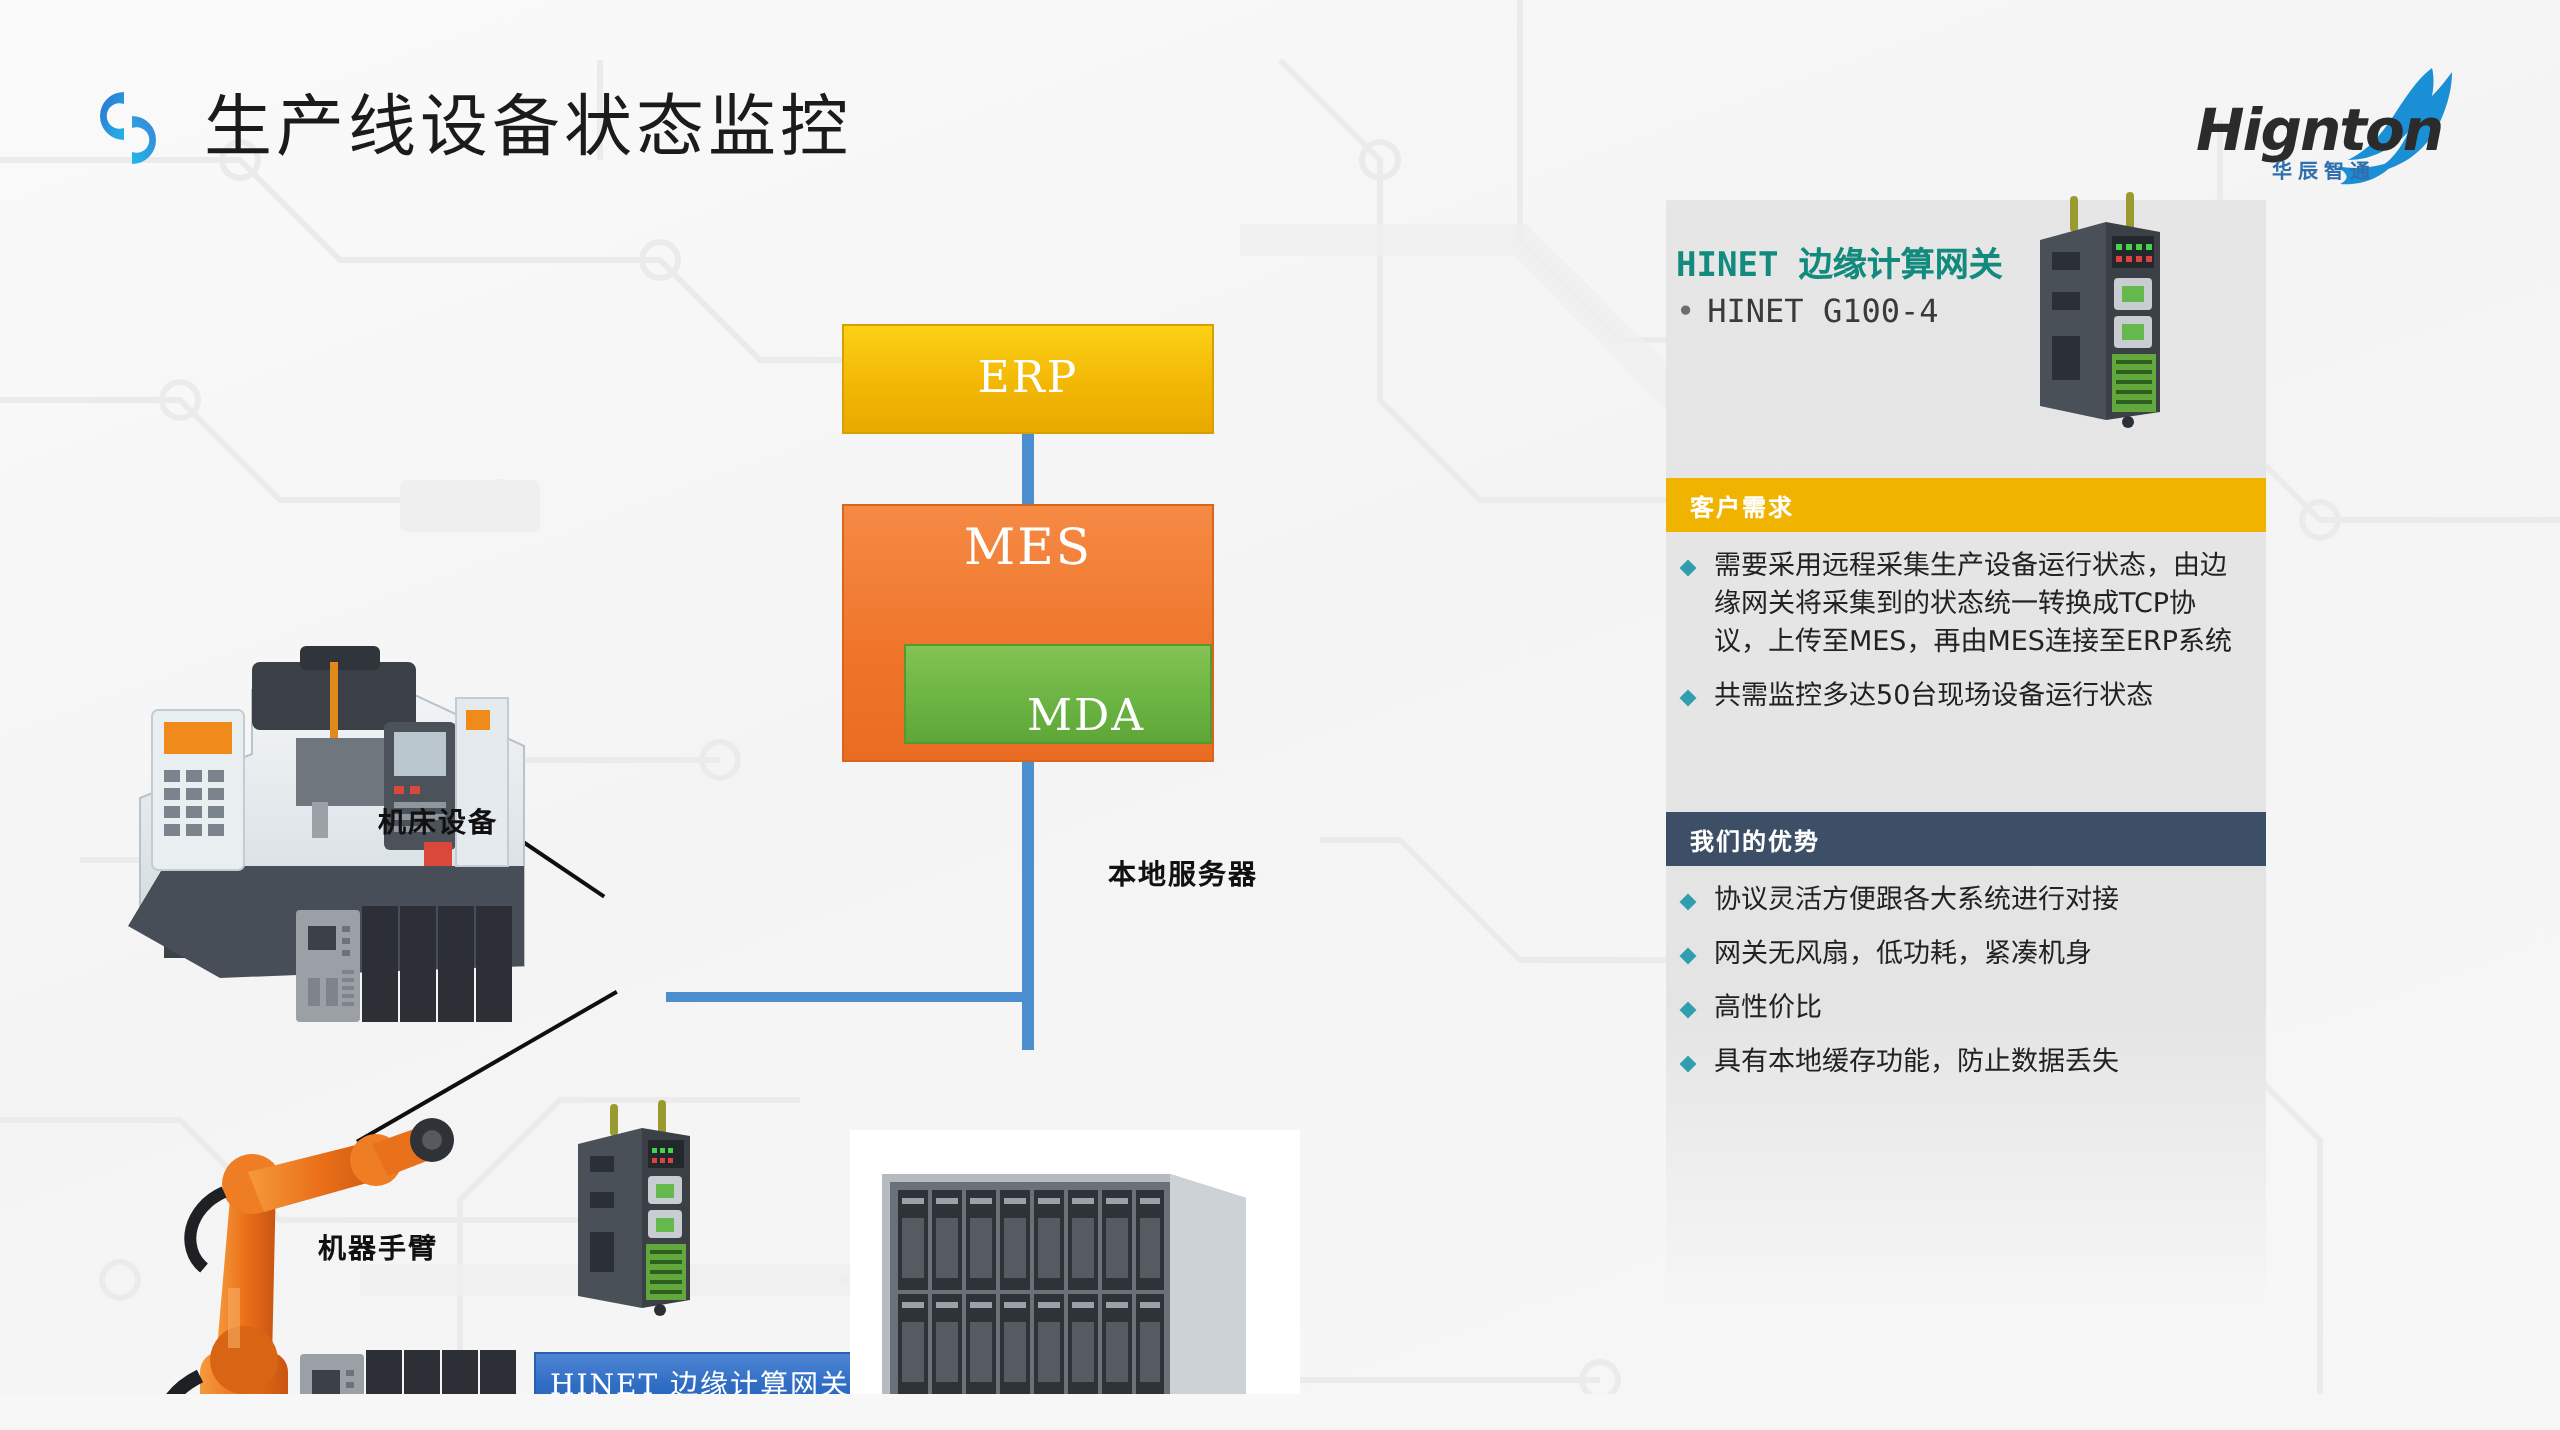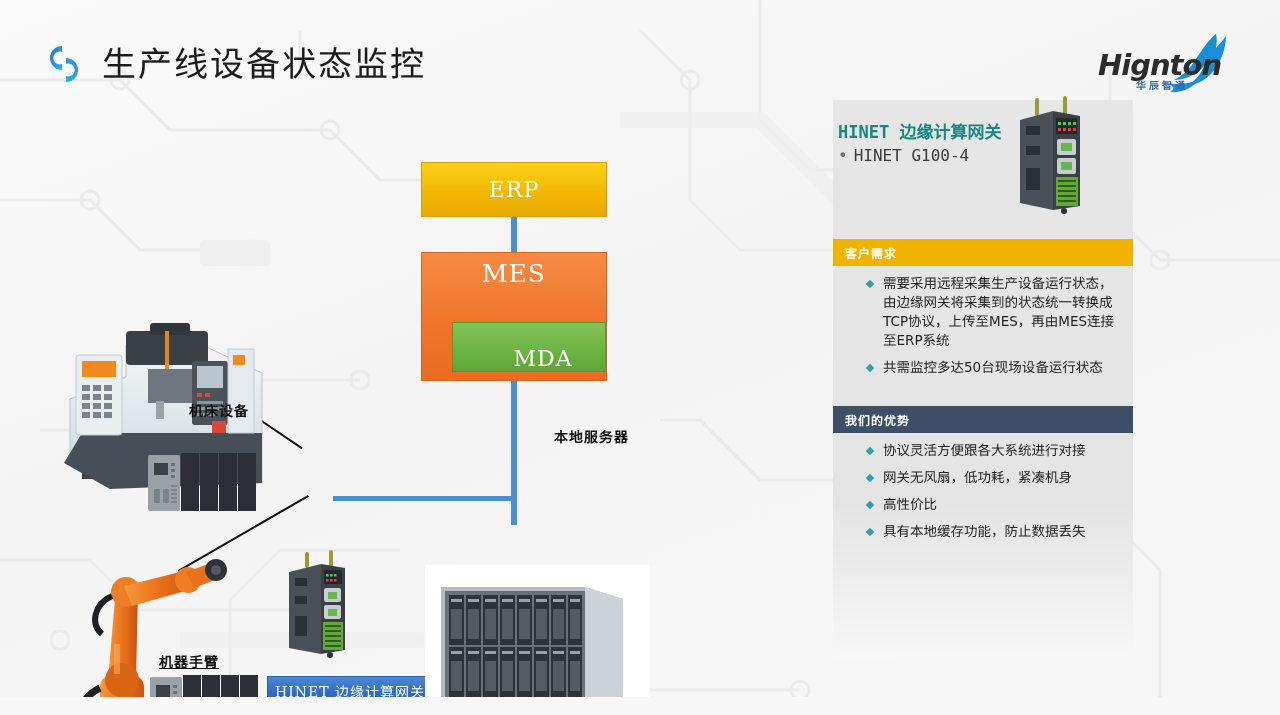--- a/index.html
+++ b/index.html
@@ -73,21 +73,21 @@
 
   .panel{position:absolute;}
   .panel-head{height:27px;display:flex;align-items:center;padding-left:12px;
     font-family:"DejaVu Sans","Liberation Sans",sans-serif;font-weight:bold;font-size:12px;color:#fff;
     letter-spacing:1px;}
   .panel-need{left:833px;top:239px;width:300px;}
   .panel-need .panel-head{background:#f0b400;}
   .panel-adv{left:833px;top:406px;width:300px;}
   .panel-adv .panel-head{background:#3d4f66;}
 
-  .bullets{list-style:none;margin:0;padding:8px 10px 6px 28px;}
+  .bullets{list-style:none;margin:0;padding:8px 10px 6px 2px;}
   .bullets li{position:relative;padding-left:22px;margin-bottom:8px;
     font-family:"DejaVu Sans","Liberation Sans",sans-serif;
     font-size:13.5px;line-height:19px;color:#222;}
   .bullets li::before{content:"";position:absolute;left:6px;top:7px;width:6px;height:6px;
     background:#2f9fb0;transform:rotate(45deg);}
 
   .gw-photo{position:absolute;left:1015px;top:96px;width:70px;height:122px;}
   .srv-photo{position:absolute;left:425px;top:447px;width:225px;height:160px;background:#fff;}
   .robot-photo{position:absolute;left:60px;top:430px;width:180px;height:215px;}
   .cnc-photo{position:absolute;left:52px;top:195px;width:240px;height:200px;}
@@ -315,21 +315,21 @@
           <rect x="23" y="42" width="6" height="2"></rect>
           <rect x="23" y="46" width="6" height="2"></rect>
           <rect x="23" y="50" width="6" height="2"></rect>
         </g>
       <rect x="33" y="2" width="18" height="58" fill="#2c3036"></rect>
       <rect x="52" y="2" width="18" height="58" fill="#2c3036"></rect>
       <rect x="71" y="2" width="18" height="58" fill="#2c3036"></rect>
       <rect x="90" y="2" width="18" height="58" fill="#2c3036"></rect>
     </svg>
 
-    <div class="caption" style="left:159px;top:533px;text-decoration:underline;">机器手臂</div>
+    <div class="caption" style="left:159px;top:495px;">机器手臂</div>
 
     <svg style="position:absolute;left:283px;top:432px;width:68px;height:112px" viewBox="0 0 68 112">
       <rect x="22" y="2" width="4" height="16" rx="2" fill="#9a9a30"></rect>
       <rect x="46" y="0" width="4" height="18" rx="2" fill="#9a9a30"></rect>
       <path d="M6 22 L38 14 L38 104 L6 98 Z" fill="#4a5057"></path>
       <path d="M38 14 L62 18 L62 100 L38 104 Z" fill="#3a4046"></path>
       <rect x="41" y="20" width="18" height="14" fill="#23282d"></rect>
       <g fill="#46d34a">
           <rect x="43" y="24" width="2.5" height="2.5"></rect>
           <rect x="47" y="24" width="2.5" height="2.5"></rect>

